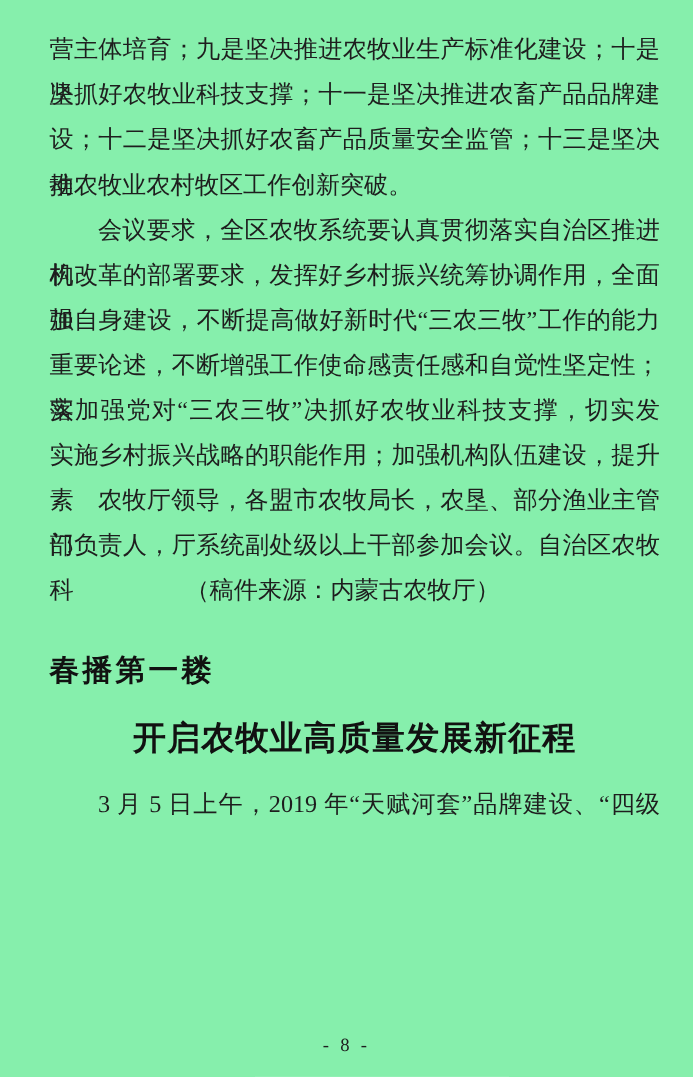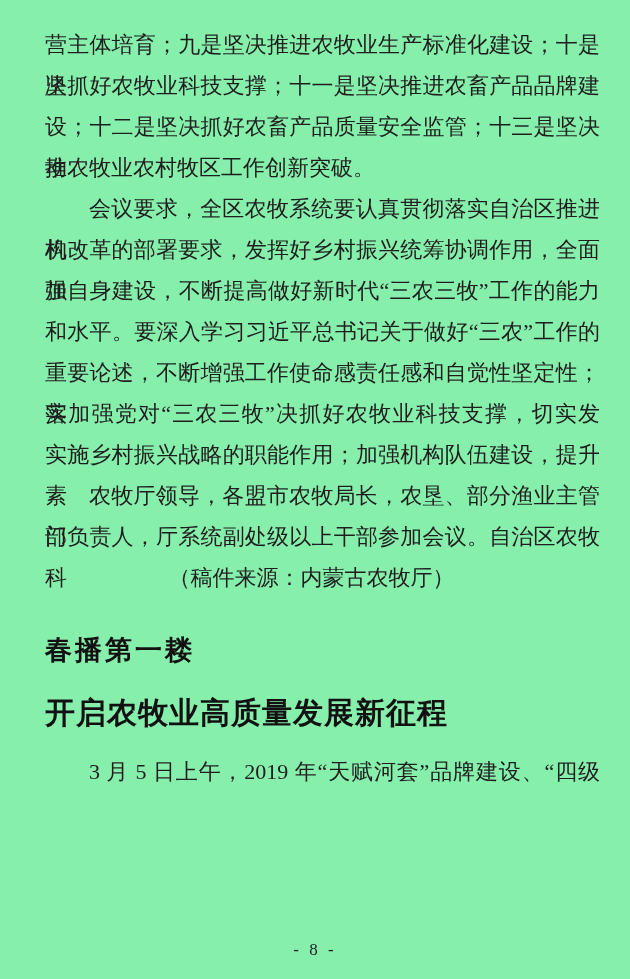--- a/index.html
+++ b/index.html
@@ -53,21 +53,21 @@
     font-weight: bold;
     text-align: left;
     letter-spacing: 3px;
     color: #111111;
   }
   .title2 {
     margin: 21px 0 0 0;
     font-size: 30px;
     line-height: 44px;
     font-weight: bold;
-    text-align: left;
+    text-align: center;
     letter-spacing: 1px;
     color: #111111;
   }
   .body-first {
     margin-top: 16px;
   }
   .pagenum {
     position: absolute;
     top: 938px;
     left: 0;
@@ -86,21 +86,20 @@
   <div class="content">
 
     <div id="paragraphs">
         <div class="line just">营主体培育；九是坚决推进农牧业生产标准化建设；十是坚</div>
         <div class="line just">决抓好农牧业科技支撑；十一是坚决推进农畜产品品牌建</div>
         <div class="line just">设；十二是坚决抓好农畜产品质量安全监管；十三是坚决推</div>
         <div class="line last">动农牧业农村牧区工作创新突破。</div>
         <div class="line just indent">会议要求，全区农牧系统要认真贯彻落实自治区推进机</div>
         <div class="line just">构改革的部署要求，发挥好乡村振兴统筹协调作用，全面加</div>
         <div class="line just">强自身建设，不断提高做好新时代“三农三牧”工作的能力</div>
-        <div class="line just">和水平。要深入学习习近平总书记关于做好“三农”工作的</div>
         <div class="line just">重要论述，不断增强工作使命感责任感和自觉性坚定性；落</div>
         <div class="line just">实加强党对“三农三牧”决抓好农牧业科技支撑，切实发</div>
         <div class="line just">实施乡村振兴战略的职能作用；加强机构队伍建设，提升素</div>
         <div class="line just indent">农牧厅领导，各盟市农牧局长，农垦、部分渔业主管部</div>
         <div class="line just">门负责人，厅系统副处级以上干部参加会议。自治区农牧科</div>
       </div>
 
     <div class="line source">（稿件来源：内蒙古农牧厅）</div>
 
     <h2 class="title1">春播第一耧</h2>

